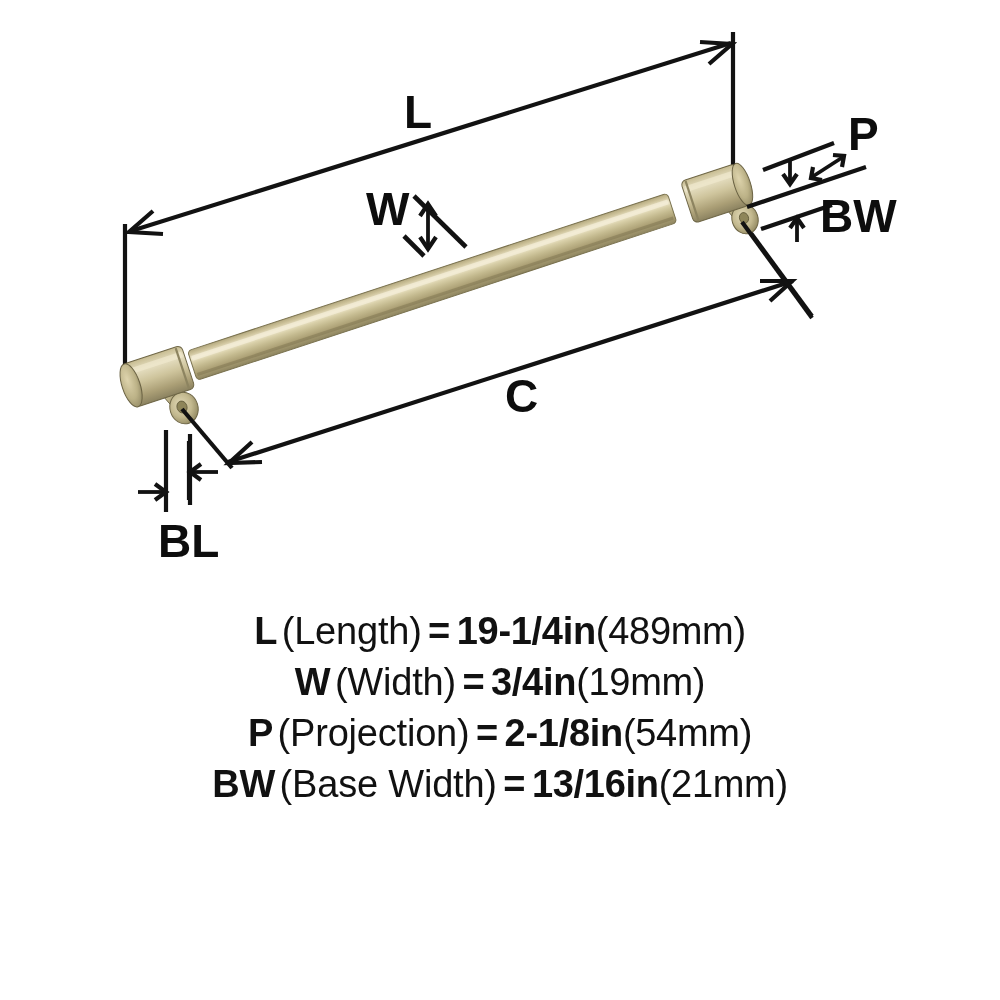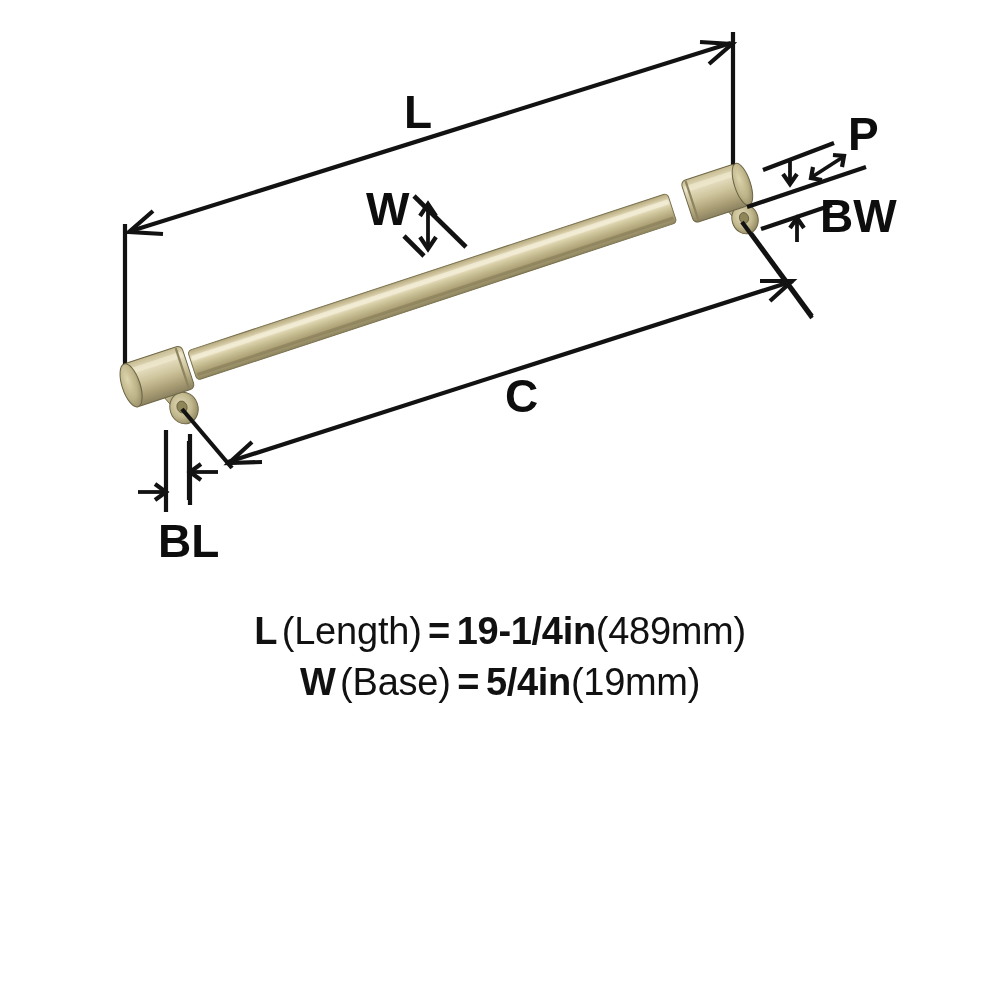--- a/index.html
+++ b/index.html
@@ -280,23 +280,35 @@
 
     <div class="spec-row">
       <span class="spec-code">L</span>
       <span class="spec-name">(Length)</span>
       <span class="spec-eq">=</span>
       <span class="spec-imperial">19-1/4in</span><span class="spec-metric">(489mm)</span>
     </div>
 
     <div class="spec-row">
       <span class="spec-code">W</span>
-      <span class="spec-name">(Base)</span>
+      <span class="spec-name">(Width)</span>
       <span class="spec-eq">=</span>
-      <span class="spec-imperial">5/4in</span><span class="spec-metric">(19mm)</span>
+      <span class="spec-imperial">3/4in</span><span class="spec-metric">(19mm)</span>
     </div>
 
-
-
-
+    <div class="spec-row">
+      <span class="spec-code">P</span>
+      <span class="spec-name">(Projection)</span>
+      <span class="spec-eq">=</span>
+      <span class="spec-imperial">2-1/8in</span><span class="spec-metric">(54mm)</span>
+    </div>
+
+
+
+    <div class="spec-row">
+      <span class="spec-code">BW</span>
+      <span class="spec-name">(Base Width)</span>
+      <span class="spec-eq">=</span>
+      <span class="spec-imperial">13/16in</span><span class="spec-metric">(21mm)</span>
+    </div>
 
   </div>
 </div>
 
 </body></html>

